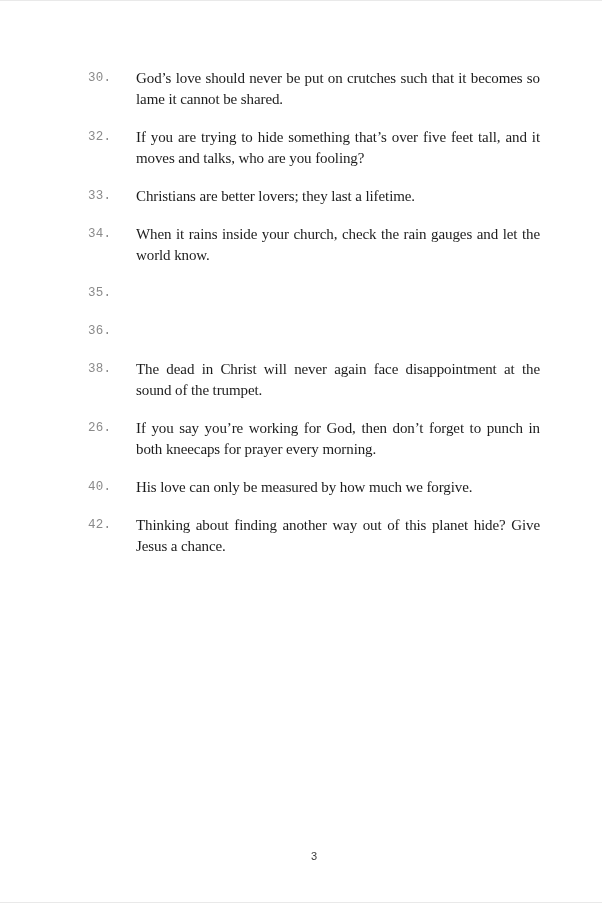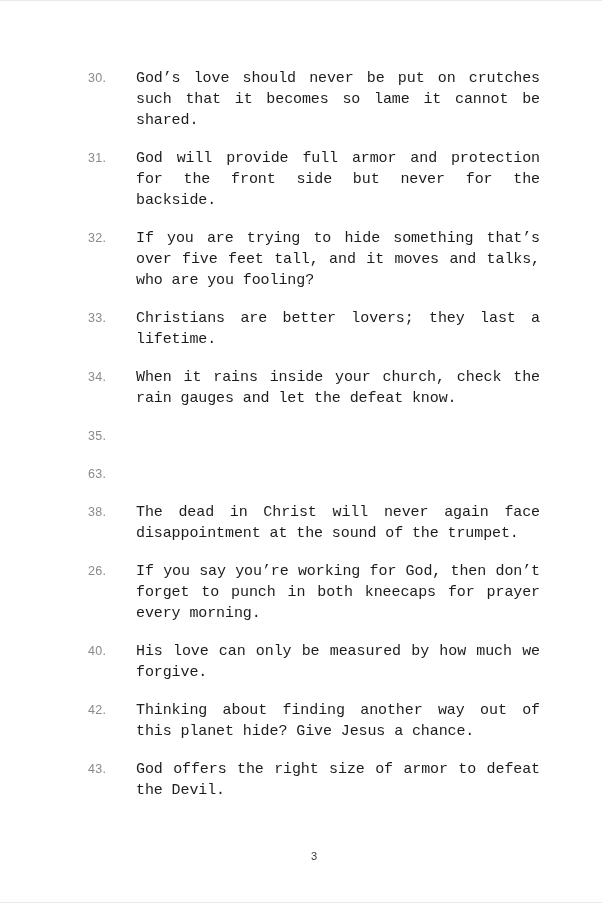--- a/index.html
+++ b/index.html
@@ -20,29 +20,29 @@
     height: 903px;
     padding: 67px 62px 0 88px;
   }
   .item {
     display: flex;
     align-items: flex-start;
     margin-bottom: 17px;
   }
   .num {
     flex: 0 0 48px;
-    font-family: Liberation Sans, sans-serif;
+    font-family: Liberation Mono, monospace;
     font-size: 12.5px;
     line-height: 21px;
     color: #8a8a8a;
     letter-spacing: 0.3px;
   }
   .txt {
     flex: 1 1 auto;
-    font-family: Liberation Mono, monospace;
+    font-family: Liberation Serif, serif;
     font-size: 15px;
     line-height: 21px;
     color: #1c1c1c;
     text-align: justify;
     letter-spacing: -0.1px;
   }
   .footer {
     position: absolute;
     left: 88px;
     right: 62px;
@@ -58,46 +58,42 @@
 </head>
 <body>
 
 <div class="page">
 
   <div class="item">
     <span class="num">30.</span>
     <p class="txt">God’s love should never be put on crutches such that it becomes so lame it cannot be shared.</p>
   </div>
 
-  <div class="item">
-    <span class="num">31.</span>
-    <p class="txt">God will provide full armor and protection for the front side but never for the backside.</p>
-  </div>
 
   <div class="item">
     <span class="num">32.</span>
     <p class="txt">If you are trying to hide something that’s over five feet tall, and it moves and talks, who are you fooling?</p>
   </div>
 
   <div class="item">
     <span class="num">33.</span>
     <p class="txt">Christians are better lovers; they last a lifetime.</p>
   </div>
 
   <div class="item">
     <span class="num">34.</span>
-    <p class="txt">When it rains inside your church, check the rain gauges and let the defeat know.</p>
+    <p class="txt">When it rains inside your church, check the rain gauges and let the world know.</p>
   </div>
 
   <div class="item">
     <span class="num">35.</span>
   </div>
 
   <div class="item">
-    <span class="num">63.</span>
+    <span class="num">36.</span>
   </div>
 
 
   <div class="item">
     <span class="num">38.</span>
     <p class="txt">The dead in Christ will never again face disappointment at the sound of the trumpet.</p>
   </div>
 
   <div class="item">
     <span class="num">26.</span>
@@ -108,22 +104,18 @@
     <span class="num">40.</span>
     <p class="txt">His love can only be measured by how much we forgive.</p>
   </div>
 
 
   <div class="item">
     <span class="num">42.</span>
     <p class="txt">Thinking about finding another way out of this planet hide? Give Jesus a chance.</p>
   </div>
 
-  <div class="item">
-    <span class="num">43.</span>
-    <p class="txt">God offers the right size of armor to defeat the Devil.</p>
-  </div>
 
   <div class="footer">
     <span class="page-num">3</span>
   </div>
 
 </div>
 
 </body></html>

